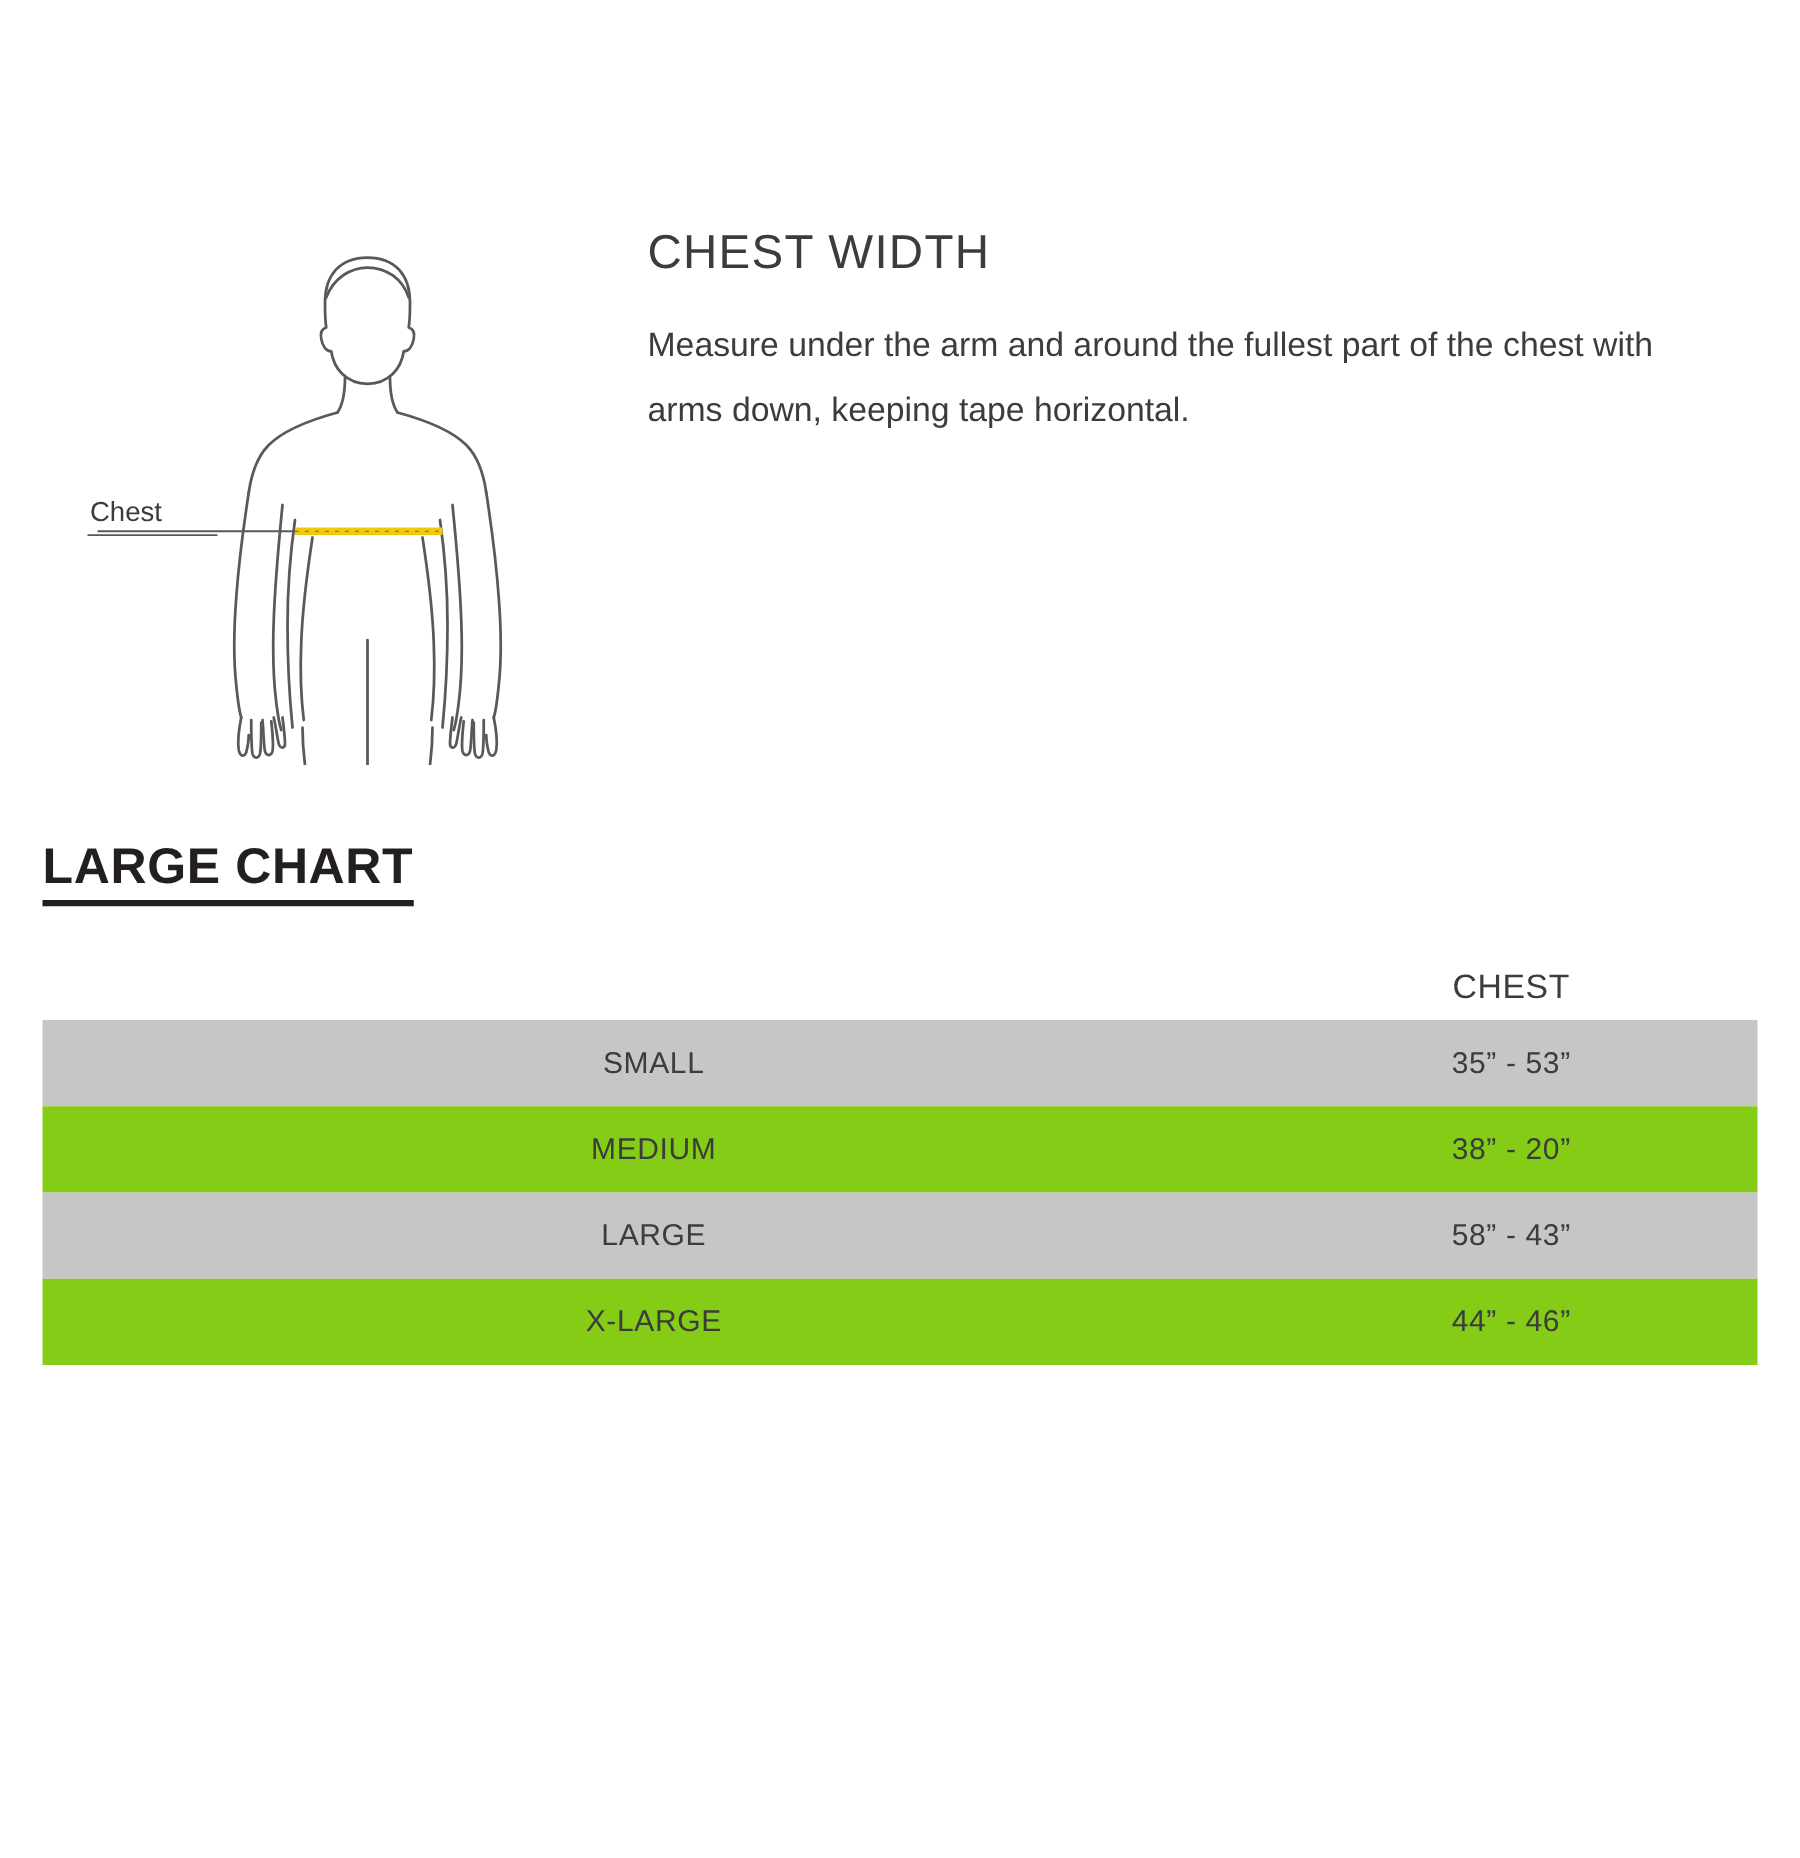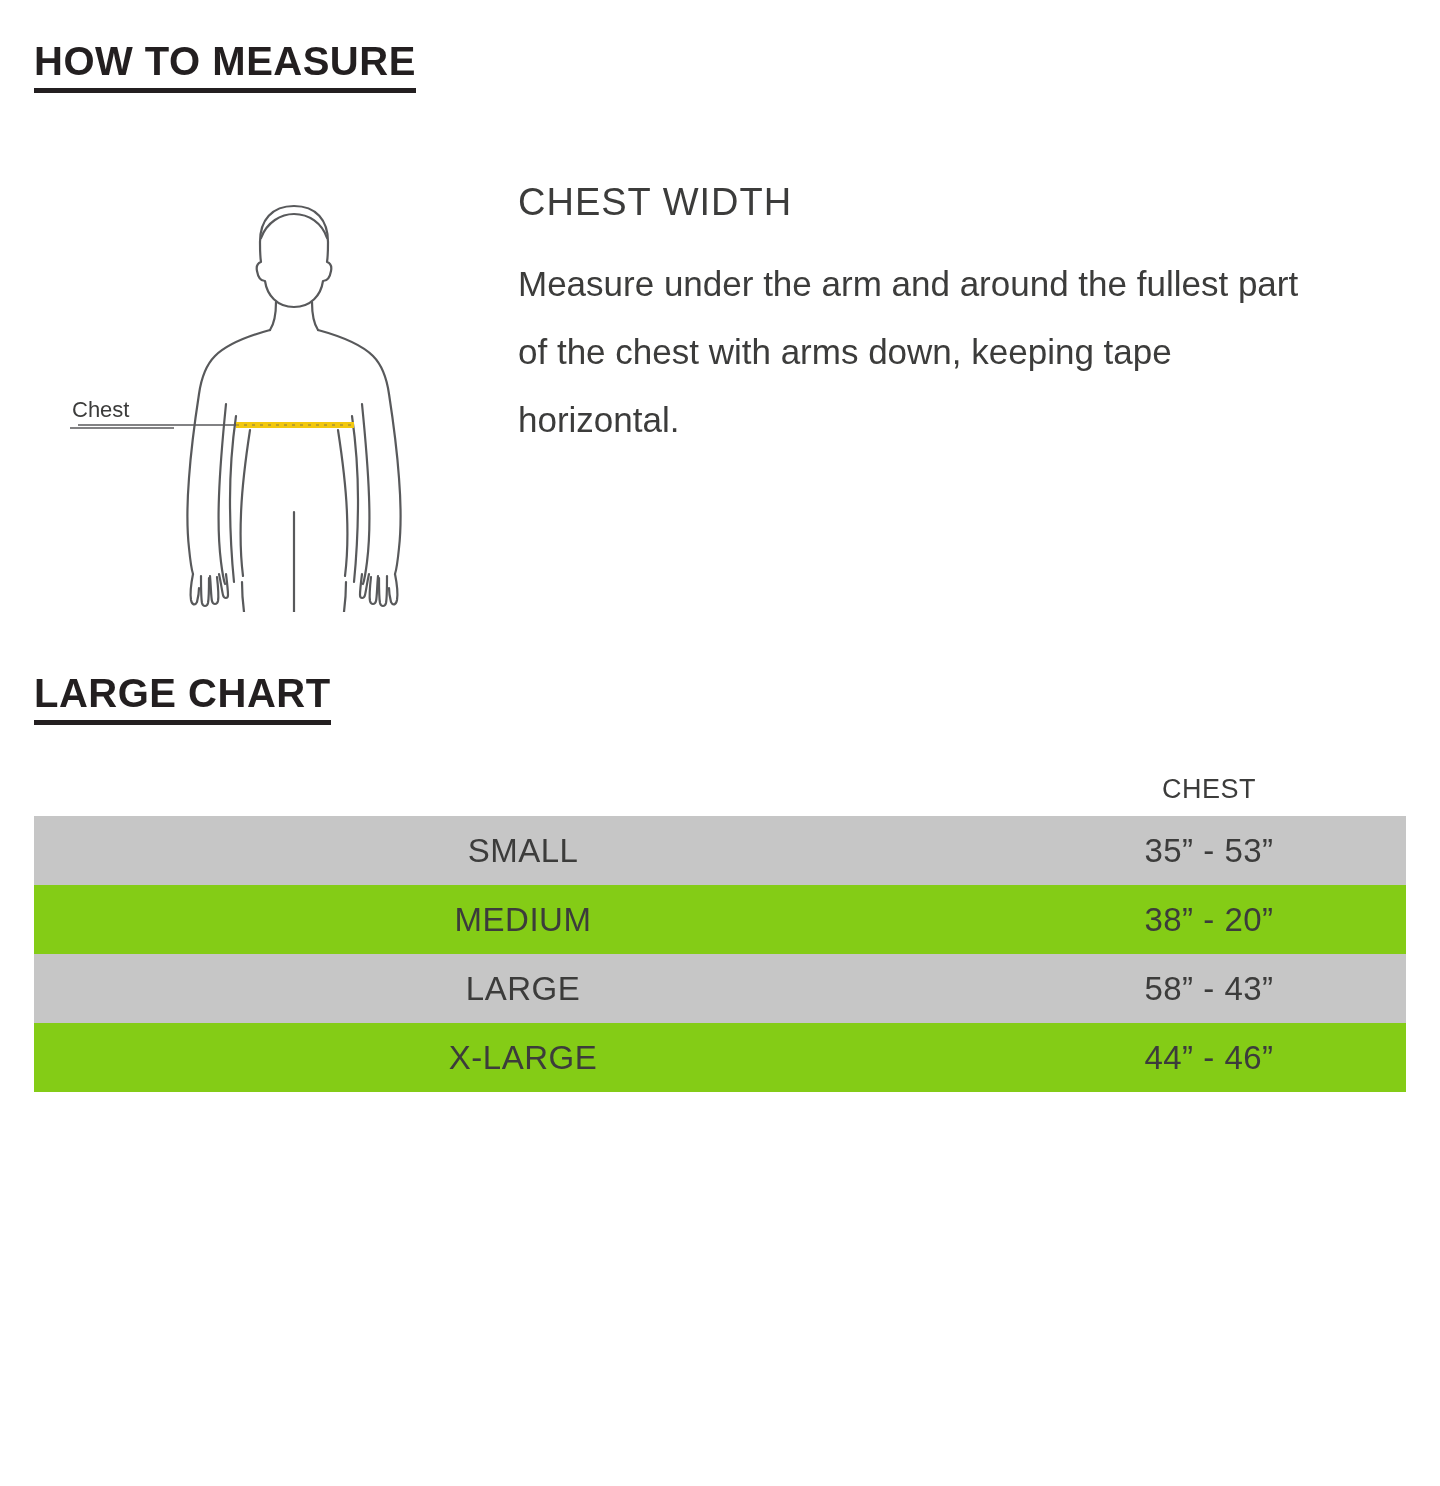--- a/index.html
+++ b/index.html
@@ -69,21 +69,21 @@
   .measure-title {
     font-size: 38px;
     font-weight: 400;
     letter-spacing: 1px;
     color: #3c3c3b;
     margin: 0 0 26px 0;
     line-height: 1.1;
   }
 
   .measure-desc {
-    font-size: 35px;
+    font-size: 27px;
     font-weight: 400;
     line-height: 1.95;
     color: #3c3c3b;
     margin: 0;
     max-width: 810px;
   }
 
   
   #size-chart-heading-wrap {
     position: absolute;
@@ -95,21 +95,21 @@
     position: absolute;
     left: 34px;
     top: 762px;
     width: 1372px;
     border-collapse: collapse;
     table-layout: fixed;
   }
   .size-table th,
   .size-table td {
     font-weight: 400;
-    font-size: 33px;
+    font-size: 24px;
     color: #3c3c3b;
     text-align: center;
     padding: 0;
     height: 69px;
     vertical-align: middle;
   }
   .size-table thead th {
     height: 54px;
     background: #ffffff;
     font-size: 27px;
@@ -135,23 +135,20 @@
   .chest-label {
     font-size: 22px;
     fill: #3c3c3b;
   }
 </style>
 </head>
 <body>
 
 <div class="page">
 
-  <div id="how-to-measure-heading-wrap">
-    <span class="section-heading">HOW TO MEASURE</span>
-  </div>
 
   <div class="measure-block">
 
     <div class="figure-area">
       <svg viewBox="0 0 440 440" width="440" height="440" xmlns="http://www.w3.org/2000/svg">
         <g fill="none" stroke="#58595b" stroke-width="2.2" stroke-linecap="round" stroke-linejoin="round">
 
           <path d="M196 70 c0,-22 12,-36 34,-36 c22,0 34,14 34,36 c0,6 0,14 -1,20
                    c3,1 5,4 4,9 c-1,6 -4,10 -8,10 c-2,14 -12,26 -29,26
                    c-17,0 -27,-12 -29,-26 c-4,0 -7,-4 -8,-10 c-1,-5 1,-8 4,-9 c-1,-6 -1,-14 -1,-20 z"></path>

